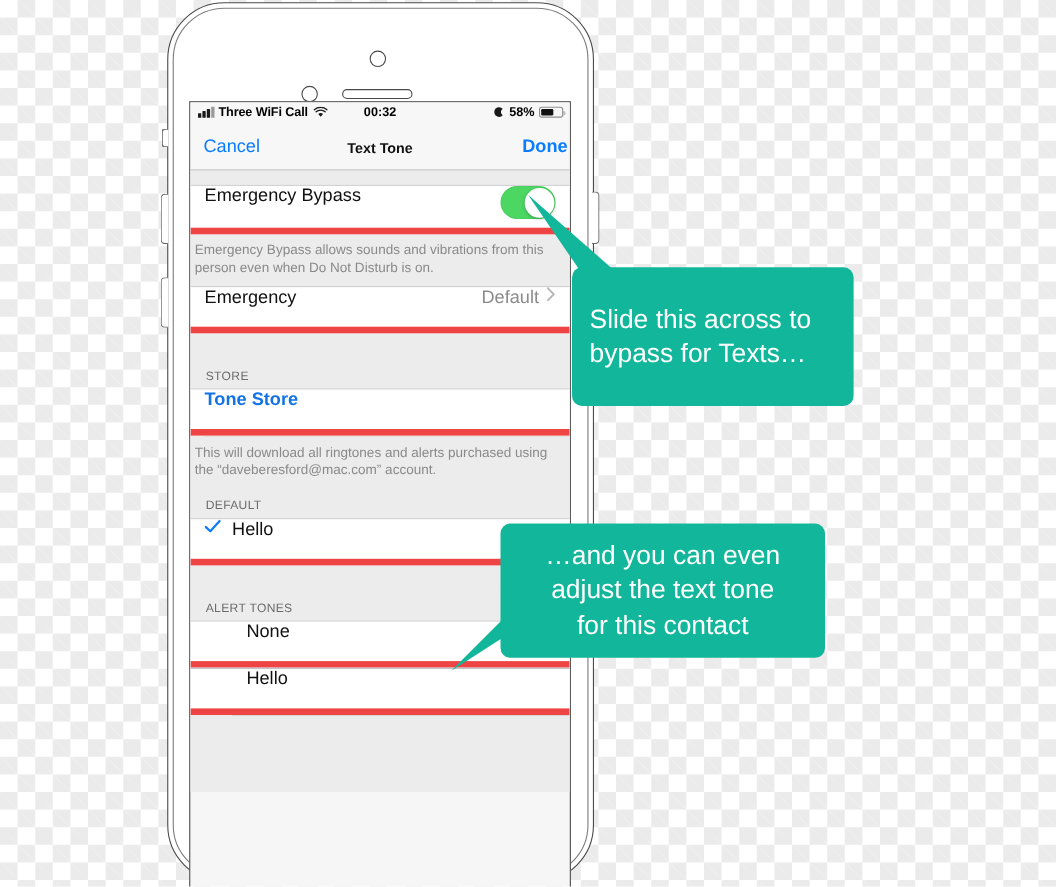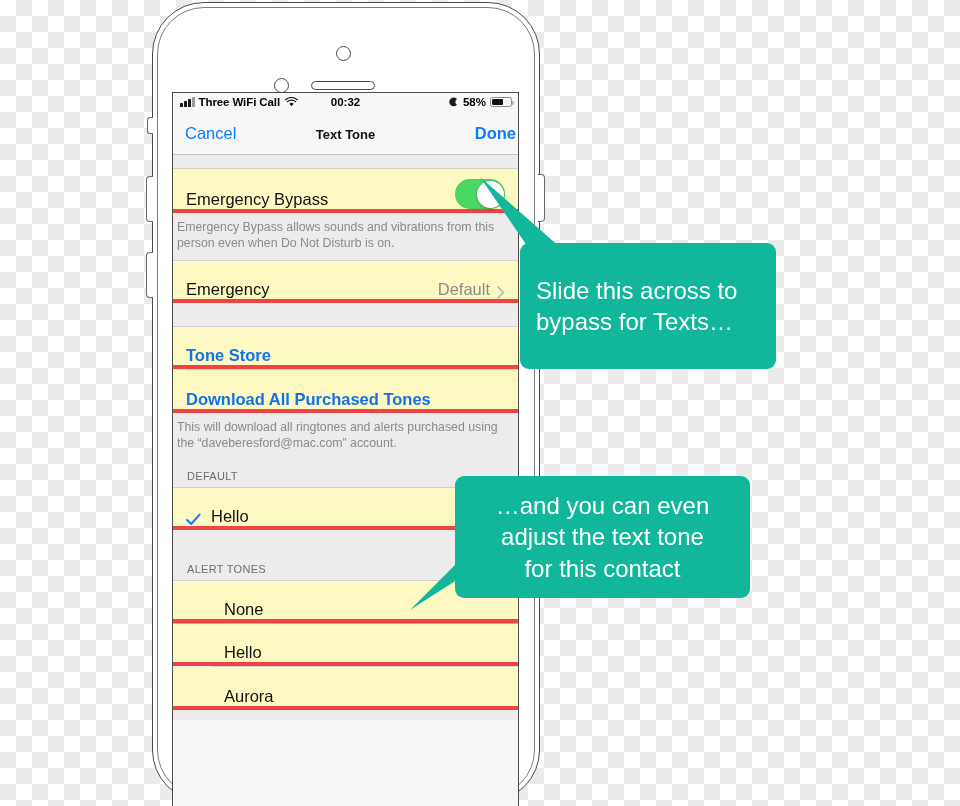--- a/index.html
+++ b/index.html
@@ -264,28 +264,28 @@
     background: #ececec;
     padding: 0 0 5px 14px;
     font-size: 11px;
     letter-spacing: 0.3px;
     color: #6c6c6c;
     display: flex;
     align-items: flex-end;
     height: 22px;
   }
   .cell {
-    background: #fef9c3;
+    background: #ffffff;
     min-height: 43px;
     display: flex;
-    align-items: flex-end;
+    align-items: flex-start;
     padding: 0 13px;
     position: relative;
     border-top: 1px solid #cfcfcf;
-    border-bottom: 4px solid #ef4444;
+    border-bottom: 6px solid #ef4444;
     box-sizing: border-box;
   }
   .cell + .cell { border-top: none; }
   .cell-label {
     font-size: 16.5px;
     color: #111;
   }
   .cell-label.link { color: #1273e6; font-weight: bold; }
   .cell-value {
     margin-left: auto;
@@ -445,27 +445,25 @@
     <div class="cell">
       <span class="cell-label">Emergency</span>
       <span class="cell-value">Default</span>
       <svg class="chevron" viewBox="0 0 8 13">
         <path d="M1 1 L6.4 6.5 L1 12" stroke="#b6b6b6" stroke-width="1.7" fill="none" stroke-linecap="round" stroke-linejoin="round"></path>
       </svg>
     </div>
 
     <div class="group-gap"></div>
 
+    <div class="section-header">STORE</div>
     <div class="cell">
       <span class="cell-label link">Tone Store</span>
     </div>
     <div class="inner-sep"></div>
-    <div class="cell" style="border-top:none">
-      <span class="cell-label link">Download All Purchased Tones</span>
-    </div>
     <div class="footnote">This will download all ringtones and alerts purchased using the “daveberesford@mac.com” account.</div>
 
     <div class="section-header">DEFAULT</div>
     <div class="cell">
       <span class="check-slot">
         <svg class="check-icon" viewBox="0 0 15 13">
           <path d="M1 7 L5.2 11 L13.6 1.6" stroke="#0a7cff" stroke-width="2" fill="none" stroke-linecap="round" stroke-linejoin="round"></path>
         </svg>
       </span>
       <span class="cell-label">Hello</span>
@@ -474,23 +472,20 @@
     <div class="group-gap"></div>
 
     <div class="section-header">ALERT TONES</div>
     <div class="cell">
       <span class="cell-label indented">None</span>
     </div>
     <div class="cell" style="border-top:1px solid #b4b4b4">
       <span class="cell-label indented">Hello</span>
     </div>
     <div class="inner-sep" style="margin-left:38px"></div>
-    <div class="cell" style="border-top:none">
-      <span class="cell-label indented">Aurora</span>
-    </div>
 
   </div>
 </div>
 
 <svg id="tail-bypass" class="callout-tail" viewBox="0 0 200 100">
   <polygon points="10,2 92,74 62,78" fill="#12b79b"></polygon>
 </svg>
 <div class="callout" id="callout-bypass">
   <span class="text">Slide this across to
 bypass for Texts…</span>

